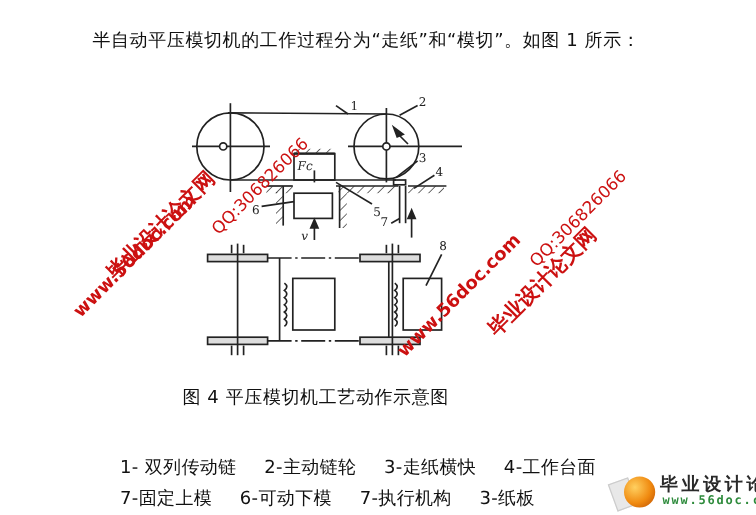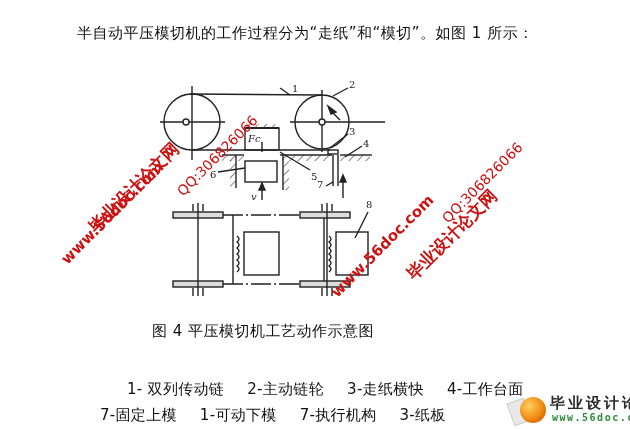--- a/index.html
+++ b/index.html
@@ -124,29 +124,29 @@
 
 <div class="wm" style="left:100px; top:215px; font-size:17px; transform:rotate(-45deg);">毕业设计论文网</div>
 <div class="wm" style="left:185px; top:183px; font-size:14px; font-weight:normal; transform:rotate(-45deg);">QQ:306826066</div>
 <div class="wm" style="left:70px; top:250px; font-size:15px; transform:rotate(-45deg);">www.56doc.com</div>
 <div class="wm" style="left:340px; top:283px; font-size:15px; transform:rotate(-45deg);">www.56doc.com</div>
 <div class="wm" style="left:450px; top:210px; font-size:14px; font-weight:normal; transform:rotate(-45deg);">QQ:306826066</div>
 <div class="wm" style="left:418px; top:262px; font-size:17px; transform:rotate(-45deg);">毕业设计论文网</div>
 
 <div class="caption">图 4  平压模切机工艺动作示意图</div>
 
-<div class="legend-line" style="top:380px;margin-left:27px;">
+<div class="legend-line" style="top:380px;">
   <span>1- 双列传动链</span>
   <span>2-主动链轮</span>
   <span>3-走纸横快</span>
   <span>4-工作台面</span>
 </div>
 <div class="legend-line" style="top:406px;">
   <span>7-固定上模</span>
-  <span>1-可动下模</span>
+  <span>6-可动下模</span>
   <span>7-执行机构</span>
   <span>3-纸板</span>
 </div>
 
 <div class="logo">
   <div class="logo-paper"></div>
   <div class="logo-ball"></div>
   <div class="logo-text">毕业设计论文网</div>
   <div class="logo-url">www.56doc.com</div>
 </div>

